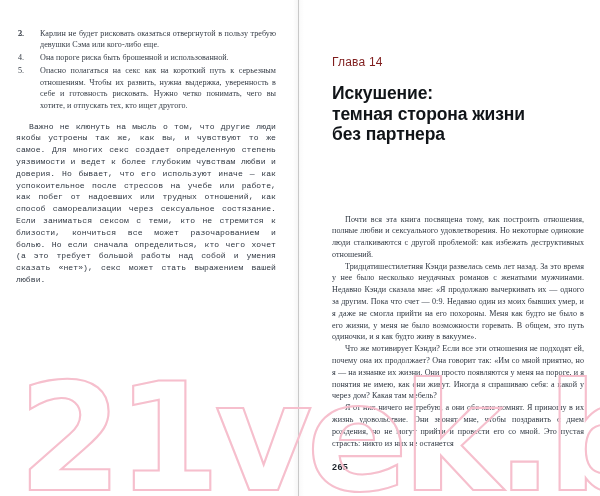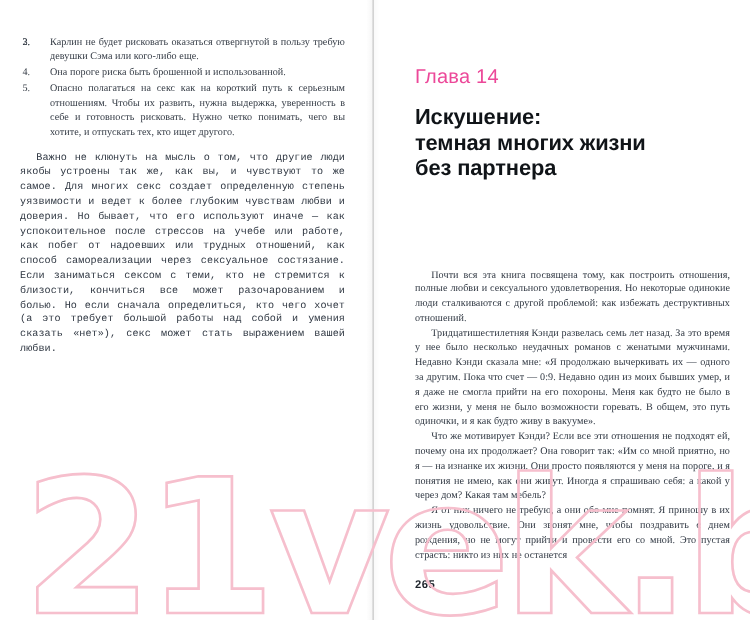--- a/index.html
+++ b/index.html
@@ -88,23 +88,23 @@
     margin: 0;
     letter-spacing: 0.05px;
     -webkit-hyphens: none;
     hyphens: none;
   }
   .body-par.first-after-list { margin-top: 9px; font-family: Liberation Mono, monospace; }
 
   
   .chapter-eyebrow {
     font-family: "Liberation Sans", sans-serif;
-    font-size: 16px;
+    font-size: 12px;
     font-weight: 400;
-    color: #ec4899;
+    color: #7f1d1d;
     letter-spacing: 0.2px;
     margin: 26px 0 0 0;
     line-height: 20px;
   }
   .chapter-title {
     font-family: "Liberation Sans", sans-serif;
     font-size: 17.5px;
     font-weight: 700;
     color: #101418;
     line-height: 20.5px;
@@ -178,21 +178,21 @@
 
     <p class="body-par first-after-list">Важно не клюнуть на мысль о том, что другие люди якобы устроены так же, как вы, и чувствуют то же самое. Для многих секс создает определенную степень уязвимости и ведет к более глубоким чувствам любви и доверия. Но бывает, что его используют иначе — как успокоительное после стрессов на учебе или работе, как побег от надоевших или трудных отношений, как способ самореализации через сексуальное состязание. Если заниматься сексом с теми, кто не стремится к близости, кончиться все может разочарованием и болью. Но если сначала определиться, кто чего хочет (а это требует большой работы над собой и умения сказать «нет»), секс может стать выражением вашей любви.</p>
 
   </div>
 
   <div class="page right">
 
     <div class="chapter-eyebrow">Глава 14</div>
 
     <h1 class="chapter-title">Искушение:
-темная многих жизни
+темная сторона жизни
 без партнера</h1>
 
     <div class="chapter-body">
       <p class="body-par">Почти вся эта книга посвящена тому, как построить отношения, полные любви и сексуального удовлетворения. Но некоторые одинокие люди сталкиваются с другой проблемой: как избежать деструктивных отношений.</p>
       <p class="body-par">Тридцатишестилетняя Кэнди развелась семь лет назад. За это время у нее было несколько неудачных романов с женатыми мужчинами. Недавно Кэнди сказала мне: «Я продолжаю вычеркивать их — одного за другим. Пока что счет — 0:9. Недавно один из моих бывших умер, и я даже не смогла прийти на его похороны. Меня как будто не было в его жизни, у меня не было возможности горевать. В общем, это путь одиночки, и я как будто живу в вакууме».</p>
       <p class="body-par">Что же мотивирует Кэнди? Если все эти отношения не подходят ей, почему она их продолжает? Она говорит так: «Им со мной приятно, но я — на изнанке их жизни. Они просто появляются у меня на пороге, и я понятия не имею, как они живут. Иногда я спрашиваю себя: а какой у через дом? Какая там мебель?</p>
       <p class="body-par">Я от них ничего не требую, а они обо мне помнят. Я приношу в их жизнь удовольствие. Они звонят мне, чтобы поздравить с днем рождения, но не могут прийти и провести его со мной. Это пустая страсть: никто из них не останется</p>
     </div>
 
     <div class="folio">265</div>

